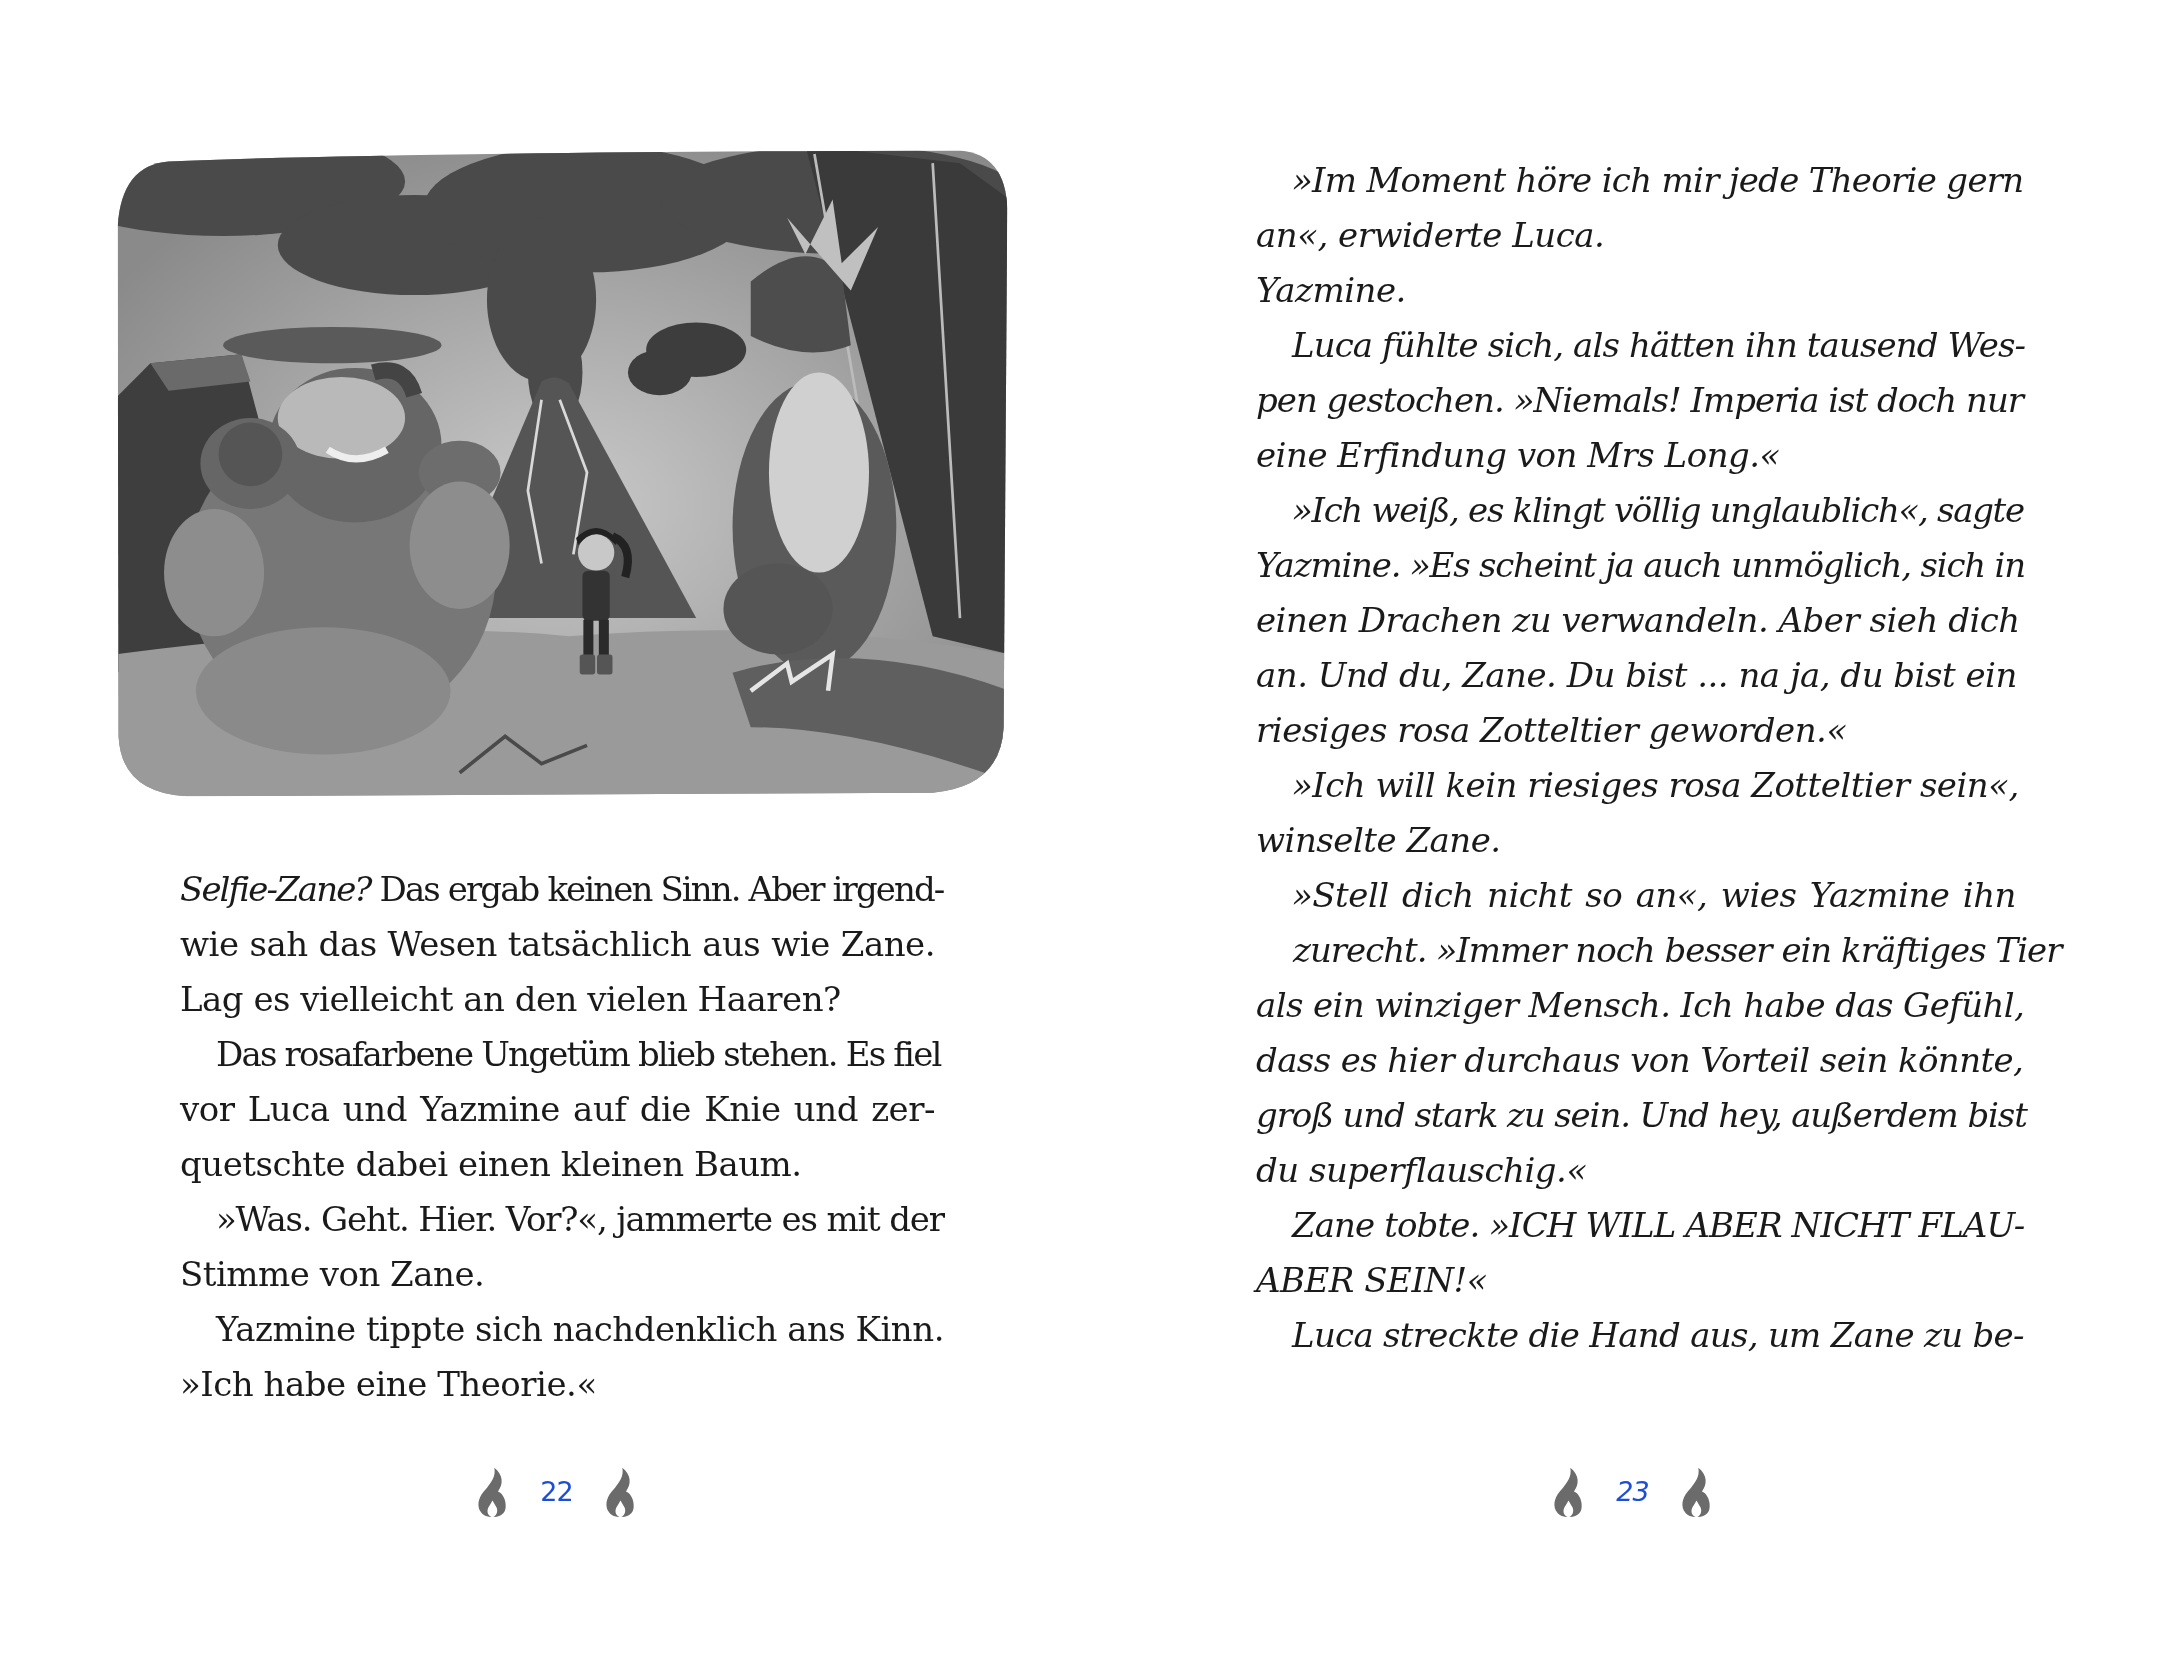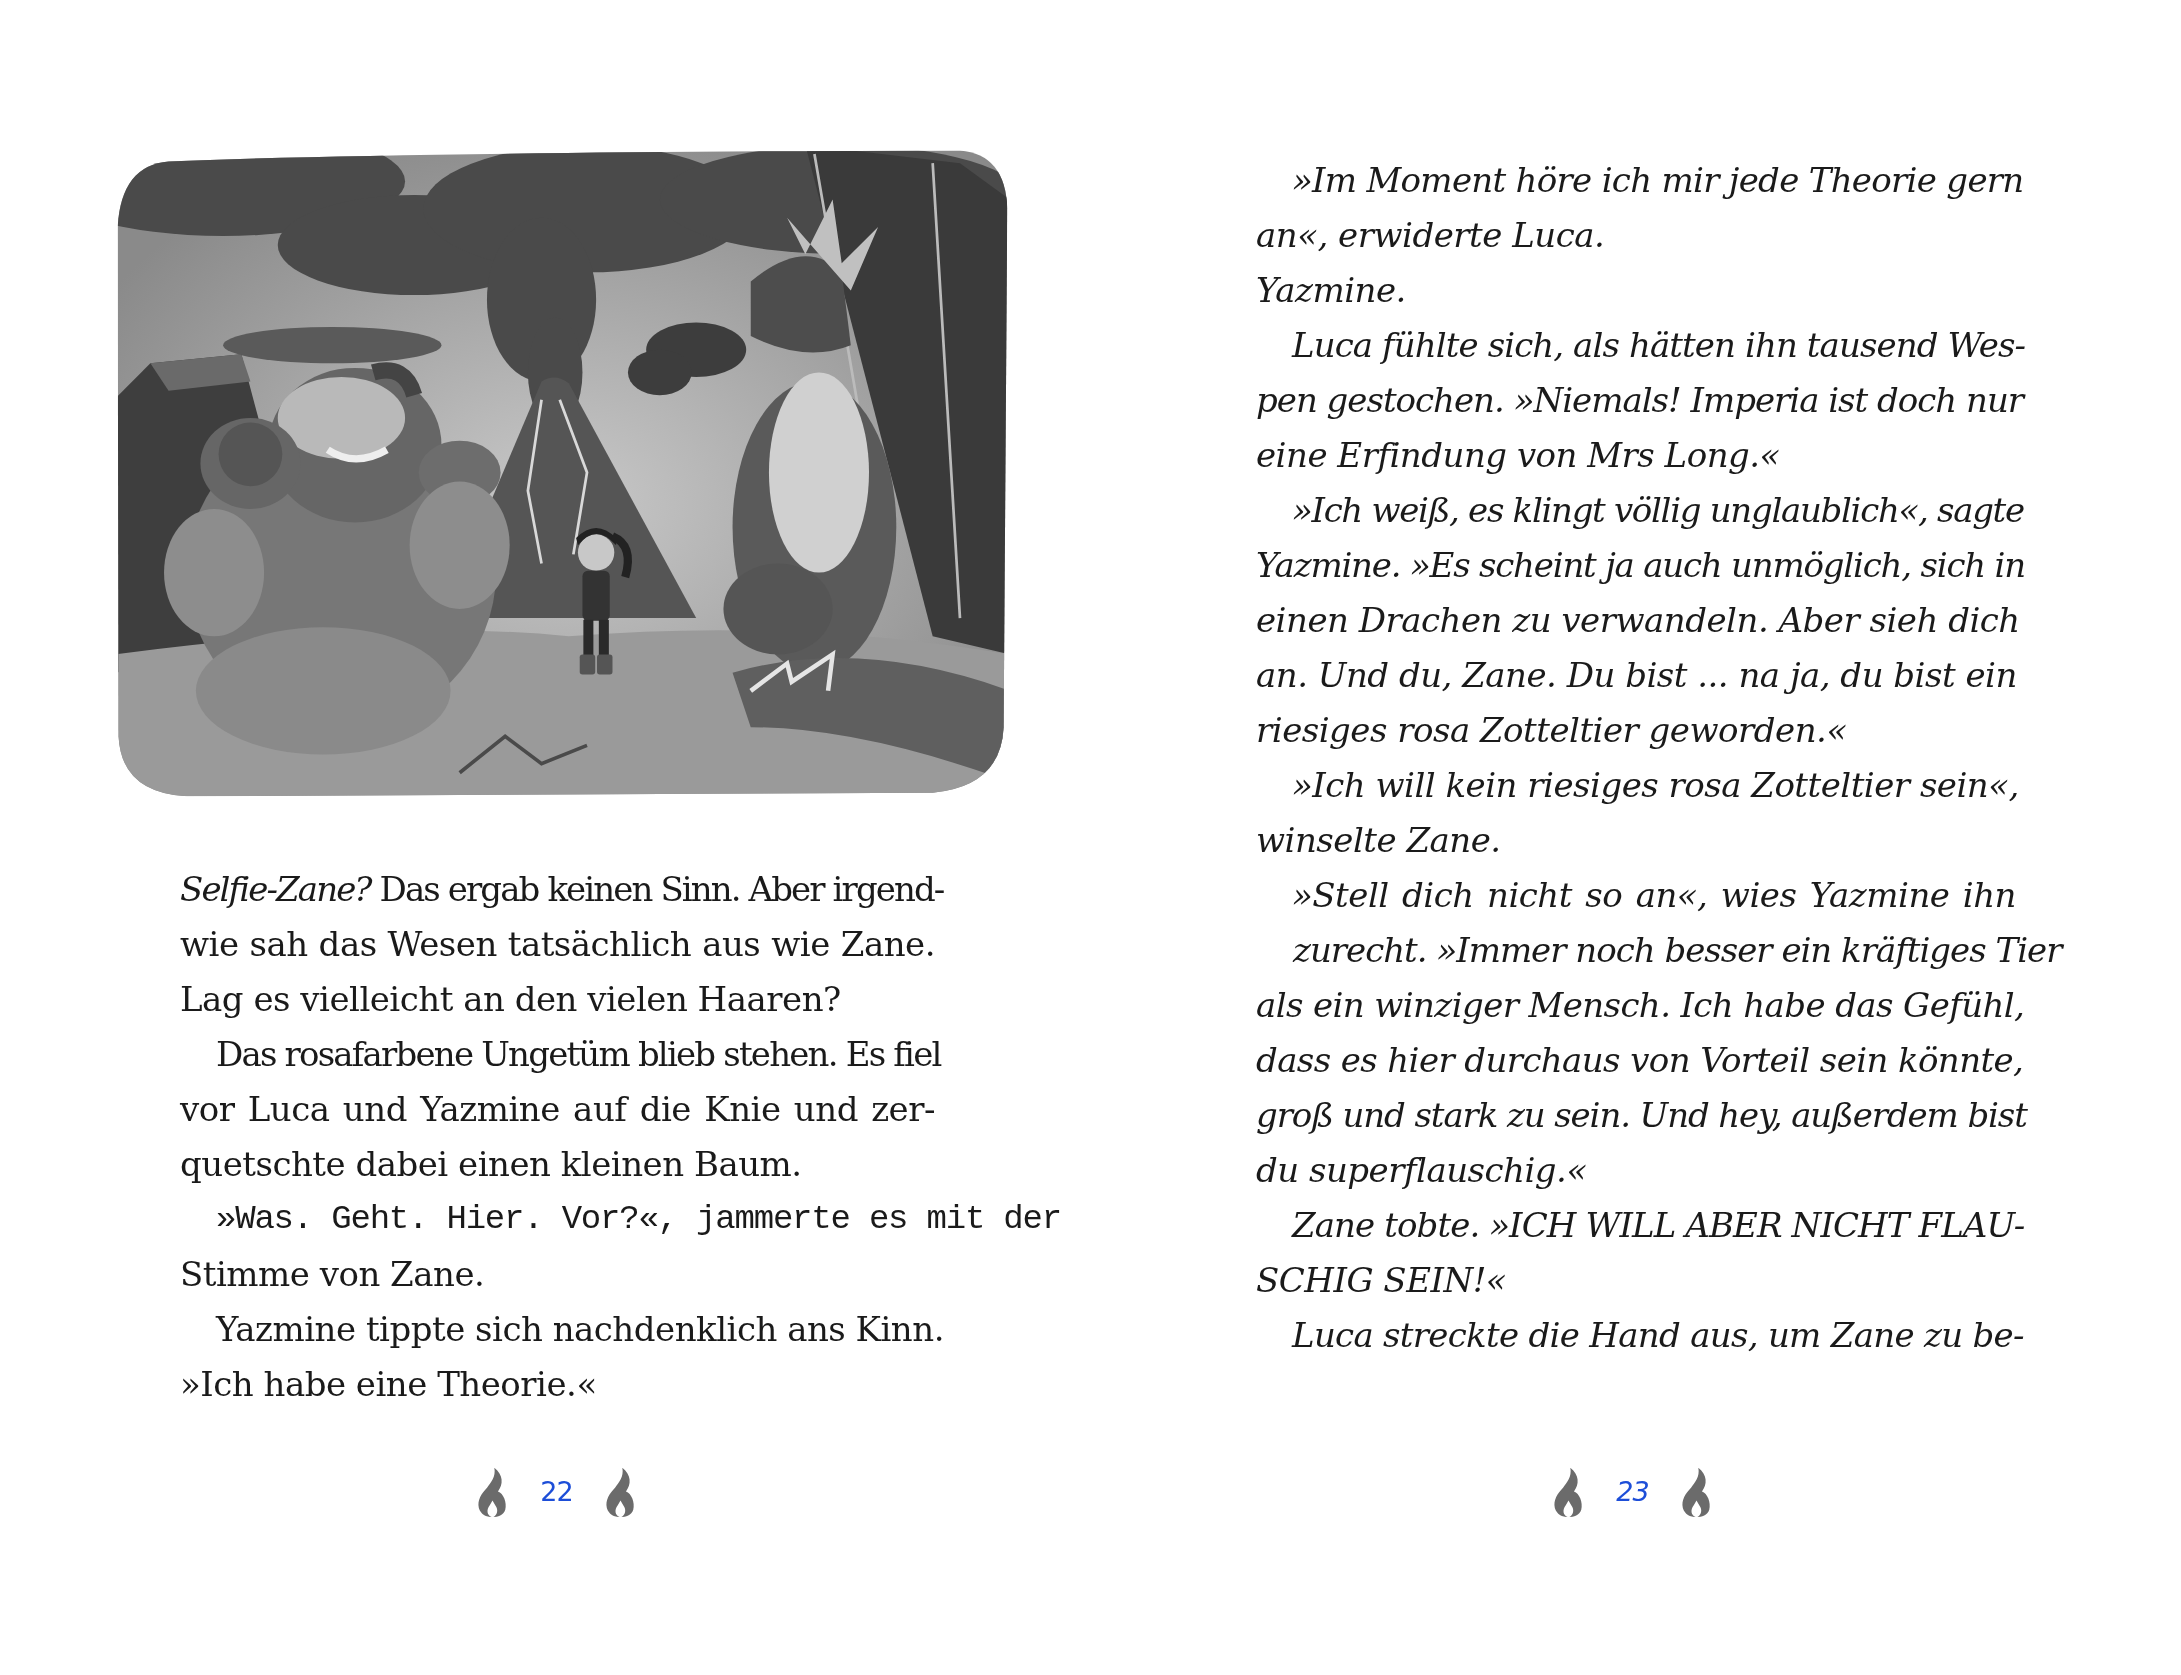--- a/index.html
+++ b/index.html
@@ -106,21 +106,21 @@
     </svg>
   </div>
 
   <div class="textcol" id="left-text">
       <span class="line" style="letter-spacing: -1.9px;"><em>Selfie-Zane?</em><span> Das ergab keinen Sinn. Aber irgend-</span></span>
       <span class="line"><span>wie sah das Wesen tatsächlich aus wie Zane.</span></span>
       <span class="line last"><span>Lag es vielleicht an den vielen Haaren?</span></span>
       <span class="line indent" style="letter-spacing: -1.8px;"><span>Das rosafarbene Ungetüm blieb stehen. Es fiel</span></span>
       <span class="line"><span>vor Luca und Yazmine auf die Knie und zer-</span></span>
       <span class="line last"><span>quetschte dabei einen kleinen Baum.</span></span>
-      <span class="line indent" style="letter-spacing: -1.2px; font-family: Liberation Mono, monospace;"><span>»Was. Geht. Hier. Vor?«, jammerte es mit der</span></span>
+      <span class="line indent" style="letter-spacing: -1.2px;"><span>»Was. Geht. Hier. Vor?«, jammerte es mit der</span></span>
       <span class="line last"><span>Stimme von Zane.</span></span>
       <span class="line indent"><span>Yazmine tippte sich nachdenklich ans Kinn.</span></span>
       <span class="line last"><span>»Ich habe eine Theorie.«</span></span>
     </div>
 
   <div class="footer" id="left-footer">
     <svg class="flame" viewBox="0 0 36 56">
       <path d="M20 2 C30 10 30 20 24 28 C30 30 34 40 32 48 C30 54 24 56 18 56 C11 56 5 53 3 46 C1 38 6 30 12 24 C16 18 22 12 20 2 Z M17 56 C12 54 11 48 15 43 L18 38 L21 43 C25 48 23 54 19 56 Z" fill="#6b6b6b" fill-rule="evenodd"></path>
     </svg>
     <span class="pagenum">22</span>
@@ -145,21 +145,21 @@
       <span class="line last"><span>riesiges rosa Zotteltier geworden.«</span></span>
       <span class="line indent"><span>»Ich will kein riesiges rosa Zotteltier sein«,</span></span>
       <span class="line last"><span>winselte Zane.</span></span>
       <span class="line indent"><span>»Stell dich nicht so an«, wies Yazmine ihn</span></span>
       <span class="line" style="letter-spacing: -1px; margin-left: 37px;"><span>zurecht. »Immer noch besser ein kräftiges Tier</span></span>
       <span class="line" style="letter-spacing: -0.6px;"><span>als ein winziger Mensch. Ich habe das Gefühl,</span></span>
       <span class="line" style="letter-spacing: -0.6px;"><span>dass es hier durchaus von Vorteil sein könnte,</span></span>
       <span class="line" style="letter-spacing: -1.1px;"><span>groß und stark zu sein. Und hey, außerdem bist</span></span>
       <span class="line last"><span>du superflauschig.«</span></span>
       <span class="line indent" style="letter-spacing: -0.9px;"><span>Zane tobte. »ICH WILL ABER NICHT FLAU-</span></span>
-      <span class="line last"><span>SCHIG SEIN!«</span></span>
+      <span class="line last"><span>ABER SEIN!«</span></span>
       <span class="line indent" style="letter-spacing: -0.7px;"><span>Luca streckte die Hand aus, um Zane zu be-</span></span>
     </div>
 
   <div class="footer" id="right-footer">
     <svg class="flame" viewBox="0 0 36 56">
       <path d="M20 2 C30 10 30 20 24 28 C30 30 34 40 32 48 C30 54 24 56 18 56 C11 56 5 53 3 46 C1 38 6 30 12 24 C16 18 22 12 20 2 Z M17 56 C12 54 11 48 15 43 L18 38 L21 43 C25 48 23 54 19 56 Z" fill="#6b6b6b" fill-rule="evenodd"></path>
     </svg>
     <span class="pagenum">23</span>
     <svg class="flame" viewBox="0 0 36 56">
       <path d="M20 2 C30 10 30 20 24 28 C30 30 34 40 32 48 C30 54 24 56 18 56 C11 56 5 53 3 46 C1 38 6 30 12 24 C16 18 22 12 20 2 Z M17 56 C12 54 11 48 15 43 L18 38 L21 43 C25 48 23 54 19 56 Z" fill="#6b6b6b" fill-rule="evenodd"></path>

